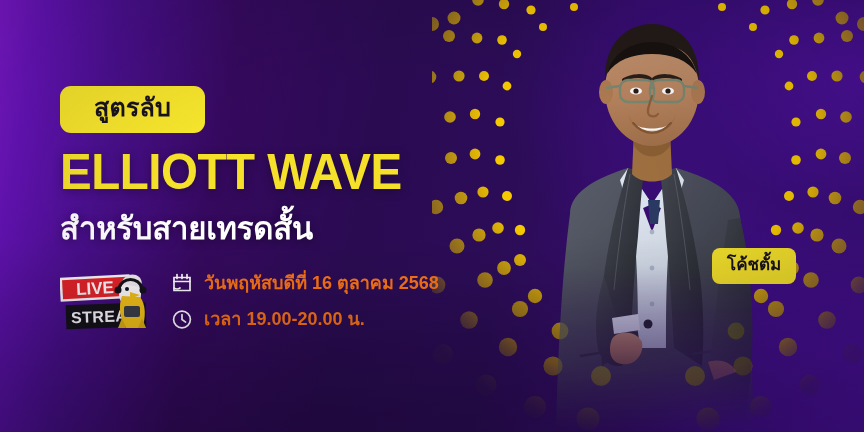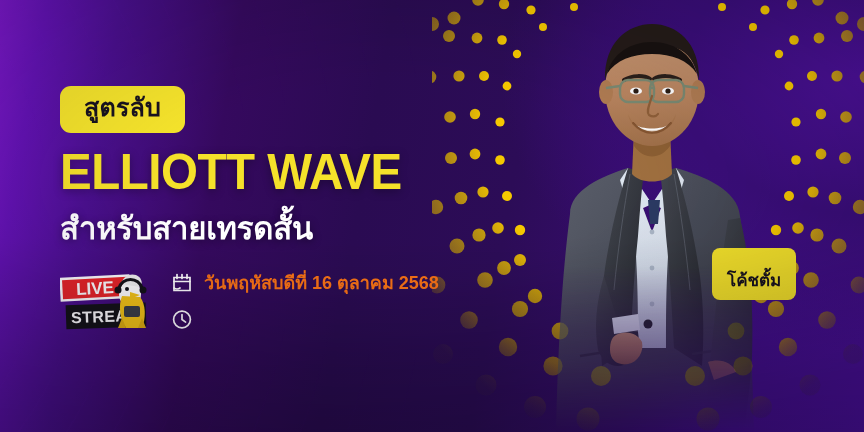--- a/index.html
+++ b/index.html
@@ -84,21 +84,21 @@
     width: 400px;
   }
 
   .pill-badge {
     display: inline-block;
     background: #f5e42b;
     color: #18121f;
     font-size: 25px;
     font-weight: 700;
     line-height: 1;
-    padding: 9px 24px 13px;
+    padding: 9px 34px 13px;
     border-radius: 11px;
     letter-spacing: 0.2px;
   }
 
   .headline {
     margin-top: 14px;
     color: #f5e12a;
     font-size: 50px;
     font-weight: 700;
     line-height: 1;
@@ -161,21 +161,21 @@
   
   .name-tag {
     position: absolute;
     left: 712px;
     top: 248px;
     background: #f5e42b;
     color: #18121f;
     font-size: 17px;
     font-weight: 700;
     line-height: 1;
-    padding: 24px 15px 11px;
+    padding: 8px 15px 11px;
     border-radius: 8px;
     white-space: nowrap;
   }
 </style>
 </head>
 <body>
 
 <div id="banner">
 
   <div class="bg-base"></div>
@@ -556,20 +556,21 @@
 
         <div class="sched-line">
           <span class="sched-icon">
             <svg viewBox="0 0 24 24" xmlns="http://www.w3.org/2000/svg">
               <g fill="none" stroke="#ffffff" stroke-width="1.7" stroke-linecap="round">
                 <circle cx="12" cy="12.5" r="8.4"></circle>
                 <path d="M12 7.5 v5 l3.6 2.6"></path>
               </g>
             </svg>
           </span>
+          <span>เวลา 19.00-20.00 น.</span>
         </div>
 
       </div>
     </div>
   </div>
 
   <div class="name-tag">โค้ชตั้ม</div>
 
   <div class="bg-vignette" style="pointer-events:none; mix-blend-mode:multiply; opacity:0.35;"></div>
 

